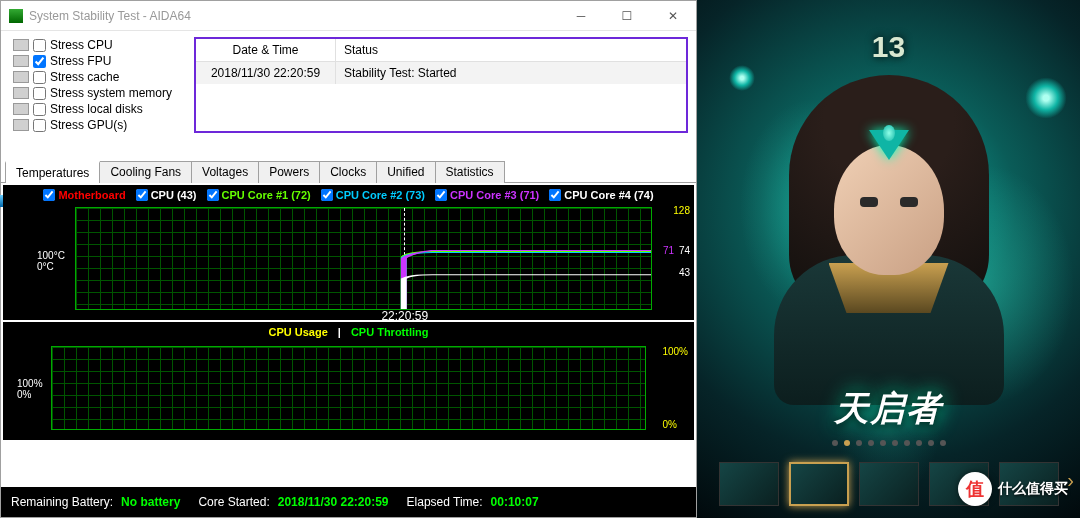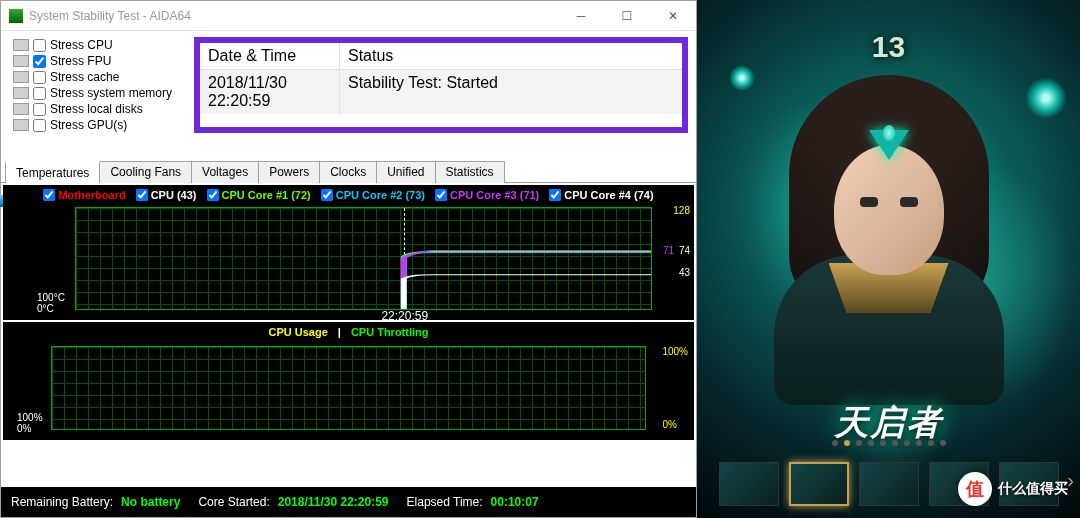--- a/index.html
+++ b/index.html
@@ -11,39 +11,39 @@
 .titlebar .title { padding-left:8px; font-size:12px; color:#999; display:flex; align-items:center; gap:6px; }
 .titlebar .win-controls { display:flex; }
 .titlebar .win-controls div { width:46px; height:30px; display:flex; align-items:center; justify-content:center; color:#555; font-size:12px; }
 
 .top-area { display:flex; padding:6px 8px 2px 8px; gap:10px; }
 .stress-list { width:175px; font-size:12px; }
 .stress-list label { display:flex; align-items:center; gap:4px; padding:1px 4px; }
 .stress-list input[type=checkbox] { width:13px; height:13px; }
 .stress-list .dev-icon { width:16px; height:12px; background:#d0d0d0; border:1px solid #999; display:inline-block; }
 
-.log-table { flex:1; border:6px solid #6d28d9; font-size:16px; }
+.log-table { flex:1; border:2px solid #6d28d9; font-size:12px;text-align:center; }
 .log-table .head { display:flex; background:#fff; border-bottom:1px solid #e0e0e0; }
 .log-table .head div, .log-table .row div { padding:4px 8px; }
 .log-table .head div:first-child, .log-table .row div:first-child { width:140px; border-right:1px solid #e0e0e0; }
 .log-table .row { display:flex; background:#f3f3f3; }
 
 .tabstrip { display:flex; font-size:12px; padding:0 4px; margin-top:4px; }
 .tabstrip div { padding:3px 10px; border:1px solid #a0a0a0; border-bottom:none; background:#f0f0f0; position:relative; top:1px;margin-top:21px; }
 .tabstrip div.active { background:#fff; z-index:2; border-top:2px solid #fff; }
 .tabstrip div + div { margin-left:-1px; }
 
 .graph-area { flex:1; border-top:1px solid #a0a0a0; padding:2px 2px; background:#fff; display:flex; flex-direction:column; gap:2px; }
 .chart-panel { background:#000; position:relative; font-size:11px; color:#fff; }
 .chart-panel.temp { height:135px; }
 .chart-panel.usage { height:118px; }
 .legend { display:flex; gap:10px; justify-content:center; padding:4px 0; font-weight:bold; flex-wrap:wrap; }
 .legend label { display:flex; align-items:center; gap:3px; }
 .legend input { width:12px; height:12px; background:#fff; }
-.axis-left { position:absolute; left:34px; top:22px; bottom:6px; display:flex; flex-direction:column; justify-content:flex-end; font-size:10px; color:#fff; }
+.axis-left { position:absolute; left:34px; top:22px; bottom:6px; display:flex; flex-direction:column; justify-content:center; font-size:10px; color:#fff; }
 .axis-left.usage { left:14px; }
 .axis-right { position:absolute; right:4px; font-size:10px; color:#ff0; }
 .grid { position:absolute; left:72px; right:42px; top:22px; bottom:10px; background:linear-gradient(to right,#050 1px,transparent 1px) 0 0/12px 100%, linear-gradient(to bottom,#050 1px,transparent 1px) 0 0/100% 12px; border:1px solid #0a0; }
 .grid.usage { left:48px; right:48px; top:24px; bottom:10px; }
 .vline { position:absolute; top:0; bottom:0; border-left:1px dashed #fff; }
 .time-label { position:absolute; bottom:-14px; font-size:12px; color:#fff; transform:translateX(-50%); }
 .curve { position:absolute; }
 
 .status-bar { height:30px; background:#000; color:#fff; display:flex; align-items:center; font-size:12px; gap:18px; padding:0 10px; }
 .status-bar .val { color:#0f0; font-weight:bold; margin-left:8px; }
@@ -62,21 +62,21 @@
 .face { position:absolute; top:70px; left:50%; transform:translateX(-50%); width:110px; height:130px; background:linear-gradient(135deg,#f0d0b5,#c9a084); border-radius:50% 50% 45% 45%; }
 .eye { position:absolute; width:18px; height:10px; background:#2a2a2a; border-radius:4px; top:52px; }
 .eye.l { left:26px; } .eye.r { right:26px; }
 .tiara { position:absolute; top:55px; left:50%; transform:translateX(-50%); width:0; height:0; border-left:20px solid transparent; border-right:20px solid transparent; border-top:30px solid #0fb5a5; filter:drop-shadow(0 0 6px #0fb); }
 .gem { position:absolute; top:50px; left:50%; transform:translateX(-50%); width:12px; height:16px; background:radial-gradient(#8fffe8,#0fb5a5); border-radius:50%; }
 .shoulders { position:absolute; top:180px; left:50%; transform:translateX(-50%); width:230px; height:150px; background:linear-gradient(180deg,#1a3838 0%,#0c1e1e 100%); border-radius:80px 80px 20px 20px; }
 .collar { position:absolute; top:188px; left:50%; transform:translateX(-50%); width:120px; height:50px; background:linear-gradient(#c9a050,#5a4820); clip-path:polygon(0 0,100% 0,85% 100%,15% 100%); }
 .glow-eye { position:absolute; width:26px; height:26px; background:radial-gradient(circle,#aefff0 10%,#0fb5a5 40%,transparent 70%); border-radius:50%; }
 .glow-eye.g1 { top:-10px; left:-30px; } .glow-eye.g2 { top:10px; right:-40px; transform:scale(1.6); }
 
-.skin-title { position:absolute; bottom:72px; width:100%; text-align:center; color:#fff; font-size:34px; font-weight:bold; font-style:italic; text-shadow:0 2px 8px #000,0 0 20px #0fb; letter-spacing:2px; }
+.skin-title { position:absolute; bottom:86px; width:100%; text-align:center; color:#fff; font-size:34px; font-weight:bold; font-style:italic; text-shadow:0 2px 8px #000,0 0 20px #0fb; letter-spacing:2px; }
 .dots-row { position:absolute; bottom:72px; width:100%; display:flex; justify-content:center; gap:6px; }
 .dots-row span { width:6px; height:6px; border-radius:50%; background:#555; }
 .dots-row span.on { background:#c9a050; }
 
 .thumbs { position:absolute; bottom:12px; left:0; right:0; display:flex; justify-content:center; gap:10px; align-items:end; }
 .thumb { width:60px; height:44px; background:linear-gradient(135deg,#154545,#0a2020); border:1px solid #333; }
 .thumb.sel { border:2px solid #c9a050; box-shadow:0 0 8px #c9a050; }
 .lock-icon { color:#c9a050; font-size:14px; position:absolute; bottom:20px; left:32px; }
 .arrow-next { position:absolute; right:6px; bottom:26px; color:#c9a050; font-size:20px; }
 

